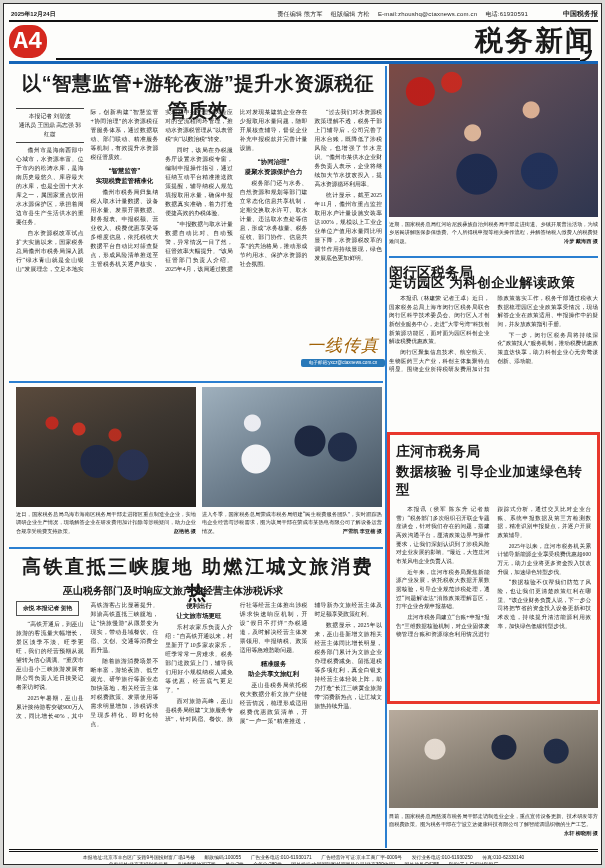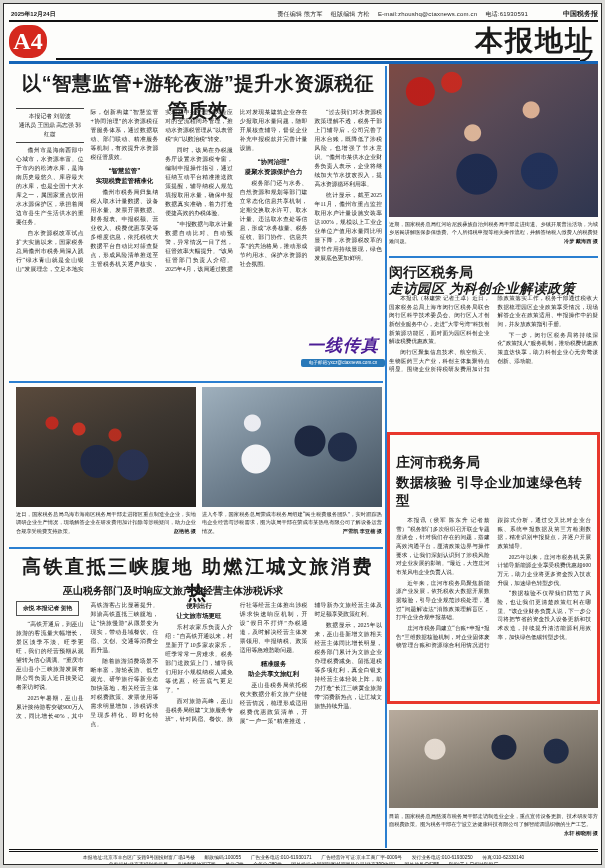--- a/index.html
+++ b/index.html
@@ -7,37 +7,37 @@
   body { background:#d9d9d6; font-family:"Liberation Serif","DejaVu Serif",serif; color:#1a1a1a; }
   #page { position:absolute; left:3px; top:3px; width:599px; height:862px; background:#fdfdfb; border:1px solid #2a2a2a; overflow:hidden; }
   .abs { position:absolute; }
 
   
   .hdr-row { left:5px; top:4px; width:589px; height:11px; font-size:6px; color:#222; }
   .hdr-row .d { position:absolute; left:2px; top:2px; font-weight:bold; }
   .hdr-row .mid { position:absolute; right:70px; top:2px; letter-spacing:.2px; }
   .hdr-row .mast { position:absolute; right:0; top:1px; font-weight:bold; font-size:7px; }
   .hdr-rule { left:5px; top:16px; width:589px; height:2px; background:#111; }
-  .pageno { left:5px; top:21px; width:38px; height:33px; background:#d5281e; color:#fff; font-weight:bold; font-size:24px; text-align:center; line-height:33px; font-family:Liberation Serif, serif;border-radius:15px; }
+  .pageno { left:5px; top:21px; width:38px; height:33px; background:#d5281e; color:#fff; font-weight:bold; font-size:24px; text-align:center; line-height:33px; font-family:Liberation Mono, monospace;border-radius:15px; }
   .section-ttl { right:6px; top:18px; left:auto; font-size:28px; font-weight:bold; letter-spacing:2px; font-family:"Liberation Serif","DejaVu Serif",serif; }
   .section-rule { left:52px; top:52px; width:536px; height:6px; }
   .section-rule .ln { position:absolute; left:0; top:2px; width:524px; height:2px; background:#111; }
   .section-rule .curve { position:absolute; right:0; top:-6px; width:12px; height:12px; border-right:2px solid #111; border-bottom:2px solid #111; border-bottom-right-radius:12px; }
   .blue-band { left:5px; top:57px; width:589px; height:3px; background:#1565b8; }
   .vsep { left:381px; top:62px; width:2px; height:782px; background:#2b7fd0; }
   .hdiv { height:2px; background:#2b7fd0; }
 
   
   .lead-hl { left:10px; top:66px; width:368px; height:32px; font-family:"Liberation Sans","DejaVu Sans",sans-serif; font-weight:bold; font-size:19.5px; text-align:center; letter-spacing:0.5px; }
   .lead-body { left:12px; top:104px; width:366px; height:270px; column-count:5; column-gap:7px; font-size:5.8px; line-height:1.55; text-align:justify; overflow:hidden; }
   .lead-body p { text-indent:2em; margin-bottom:2px; }
   .byline-box { border-top:1px solid #444; border-bottom:1px solid #444; padding:3px 0 3px; margin-bottom:3px; font-size:5.8px; text-align:center; break-inside:avoid; }
   .col-sub { font-weight:bold; text-align:center; font-family:"Liberation Sans",sans-serif; font-size:6.4px; margin:4px 0 3px; break-inside:avoid; line-height:1.5; }
   .fax { left:297px; top:330px; width:84px; height:42px; background:#fdfdfb; text-align:center; }
-  .fax .t { font-size:17px; font-weight:bold; font-style:italic; color:#4c1d95; font-family:"Liberation Serif",serif; letter-spacing:1px;text-align:center; }
+  .fax .t { font-size:17px; font-weight:normal; font-style:italic; color:#a16207; font-family:"Liberation Serif",serif; letter-spacing:1px;text-align:center; }
   .fax .e { margin-top:2px; background:#2878b8; color:#fff; font-size:4.6px; line-height:8px; border-radius:2px; font-family:"Liberation Sans",sans-serif; }
 
   
   .photo { overflow:hidden; }
   .ph3 { left:12px; top:383px; width:180px; height:120px; background:
       radial-gradient(circle at 20% 30%, rgba(200,40,30,.9) 0 6px, transparent 7px),
       radial-gradient(circle at 35% 35%, rgba(210,50,35,.9) 0 6px, transparent 7px),
       radial-gradient(circle at 55% 40%, rgba(200,45,30,.85) 0 6px, transparent 7px),
       radial-gradient(circle at 45% 62%, rgba(30,40,70,.9) 0 16px, transparent 17px),
       radial-gradient(circle at 65% 65%, rgba(40,50,85,.9) 0 15px, transparent 16px),
@@ -64,21 +64,21 @@
   .cap { font-size:5.2px; line-height:1.6; text-align:justify; color:#1f1f1f; }
   .cap b { font-family:"Liberation Sans",sans-serif; white-space:nowrap; }
   .cap .credit { float:right; font-weight:bold; }
 
   
   .rc { left:385px; width:209px; }
   .kicker { font-family:"Liberation Sans",sans-serif; font-weight:bold; font-size:14px; }
   .rc-hl { font-family:"Liberation Sans","DejaVu Sans",sans-serif; font-weight:bold; font-size:13.5px; letter-spacing:.5px; }
   .rc-body { column-count:2; column-gap:8px; font-size:5.6px; line-height:1.55; text-align:justify; overflow:hidden; }
   .rc-body p { text-indent:2em; margin-bottom:2px; }
-  .redbox { left:383px; top:428px; width:213px; height:272px; border:3px solid #e8372c; background:#fdfdfb; padding:19px 6px 4px; }
+  .redbox { left:383px; top:428px; width:213px; height:272px; border:3px solid #e8372c; background:#fdfdfb; padding:8px 6px 4px; }
 
   
   .bot-hl { left:8px; top:550px; width:372px; font-size:19px; font-weight:bold; text-align:center; letter-spacing:2.5px; font-family:Liberation Sans, sans-serif; }
   .bot-sub { left:14px; top:580px; width:360px; font-size:10px; font-weight:bold; font-family:"Liberation Sans",sans-serif;margin-left:45px; }
   .bot-body { left:12px; top:597px; width:366px; height:246px; column-count:5; column-gap:7px; font-size:5.8px; line-height:1.55; text-align:justify; overflow:hidden; }
   .bot-body p { text-indent:2em; margin-bottom:2px; }
   .byline2 { display:inline-block; border:1px solid #555; padding:2px 6px; font-size:5.8px; font-weight:bold; margin-bottom:4px; break-inside:avoid; }
 
   
   .foot-rule { left:5px; top:845px; width:589px; height:3px; border-top:1.5px solid #111; border-bottom:0.5px solid #111; }
@@ -94,21 +94,21 @@
     <span class="mid">
       <span>责任编辑 熊方军</span>　
       <span>组版编辑 方松</span>　
       <span>E-mail:zhoushq@ctaxnews.com.cn</span>　
       <span>电话:61930591</span>
     </span>
     <span class="mast">中国税务报</span>
   </div>
   <div class="abs hdr-rule"></div>
   <div class="abs pageno">A4</div>
-  <div class="abs section-ttl">本报地址</div>
+  <div class="abs section-ttl">税务新闻</div>
   <div class="abs section-rule">
     <span class="ln"></span>
     <span class="curve"></span>
   </div>
   <div class="abs blue-band"></div>
   <div class="abs vsep"></div>
 
   <div class="abs lead-hl">以“智慧监管+游轮夜游”提升水资源税征管质效</div>
   <div class="abs lead-body">
     <div class="byline-box">
@@ -172,21 +172,21 @@
   </div>
 
   <div class="abs photo ph1"></div>
   <div class="abs cap rc" style="top:216px;">
     <span>近期，国家税务总局红河哈尼族彝族自治州税务局干部走进街道、乡镇开展普法活动，为城乡居民讲解医保参保缴费、个人所得税申报等相关操作流程，并解答纳税人缴费人的税费疑难问题。</span>
     <b class="credit">冷梦 戴海西 摄</b>
   </div>
   <div class="abs hdiv" style="left:385px;top:252px;width:209px;"></div>
 
   <div class="abs rc kicker" style="top:260px;">闵行区税务局</div>
-  <div class="abs rc rc-hl" style="top:276px;font-style:italic;">走访园区 为科创企业解读政策</div>
+  <div class="abs rc rc-hl" style="top:270px;">走访园区 为科创企业解读政策</div>
   <div class="abs rc rc-body" style="top:290px;height:134px;">
     <p>本报讯（林建荣 记者王卓）近日，国家税务总局上海市闵行区税务局联合闵行区科学技术委员会、闵行区人才创新创业服务中心，走进“大零号湾”科技创新策源功能区，面对面为园区科创企业解读税费优惠政策。</p>
     <p>闵行区聚集信息技术、航空航天、生物医药三大产业，科创主体集聚特点明显。围绕企业所得税研发费用加计扣除政策落实工作，税务干部通过税收大数据梳理园区企业政策享受情况，现场解答企业在政策适用、申报操作中的疑问，并发放政策指引手册。</p>
     <p>下一步，闵行区税务局将持续深化“政策找人”服务机制，推动税费优惠政策直达快享，助力科创企业心无旁骛谋创新、添动能。</p>
   </div>
 
   <div class="abs redbox">
     <div class="kicker">庄河市税务局</div>
     <div class="rc-hl" style="margin-top:2px;">数据核验 引导企业加速绿色转型</div>
     <div class="rc-body" style="margin-top:6px;height:198px;">

